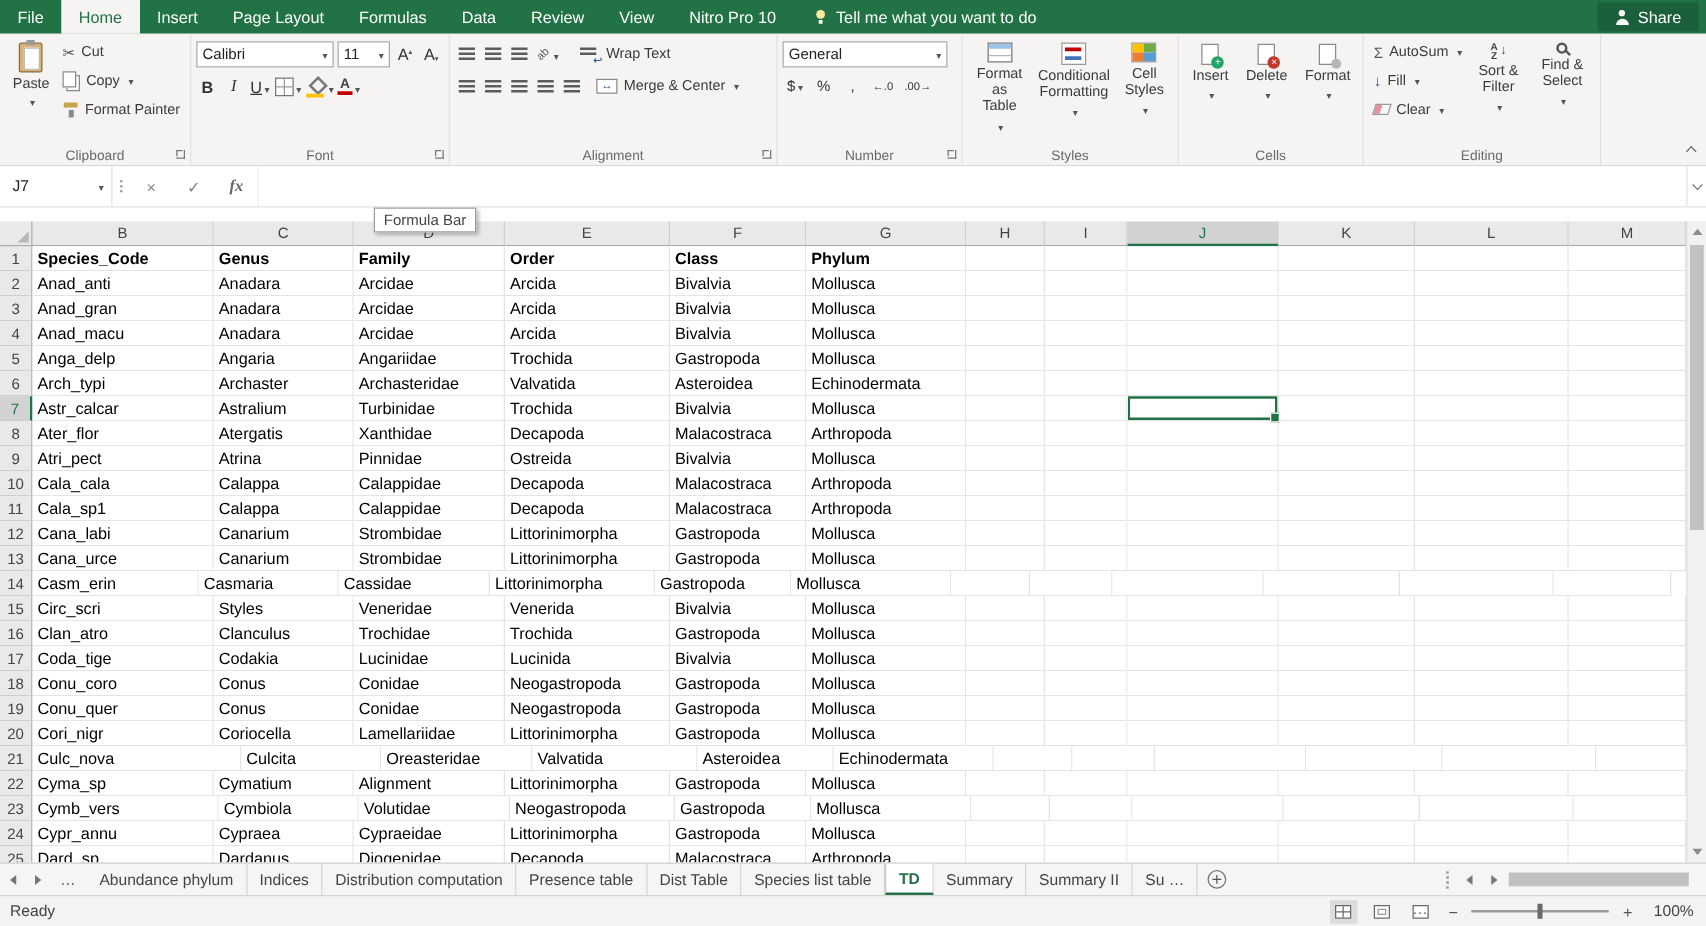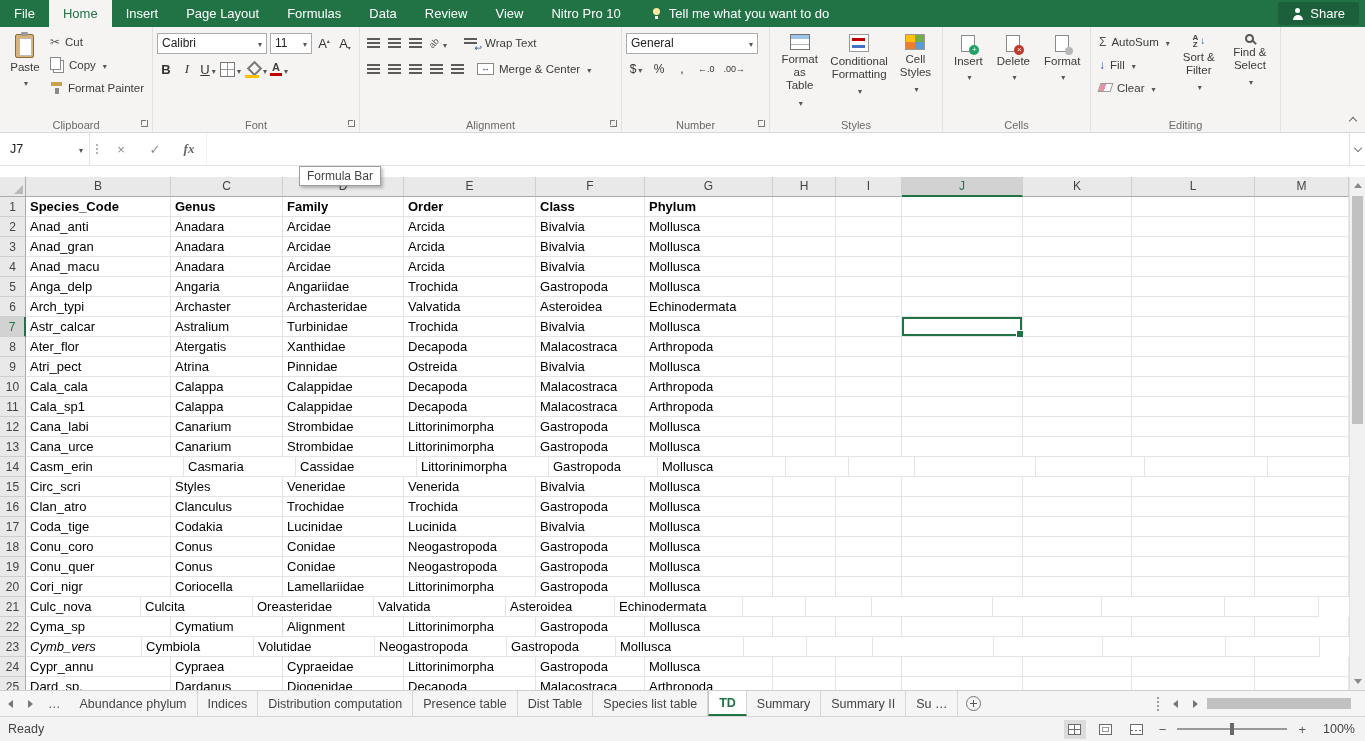--- a/index.html
+++ b/index.html
@@ -664,21 +664,21 @@
           <div class="cell" style="width: 128px;">Mollusca</div>
           <div class="cell" style="width: 63px;"></div>
           <div class="cell" style="width: 66px;"></div>
           <div class="cell" style="width: 121px;"></div>
           <div class="cell" style="width: 109px;"></div>
           <div class="cell" style="width: 123px;"></div>
           <div class="cell" style="width: 94px;"></div>
         </div>
         <div class="grow">
           <div class="rowh">14</div>
-          <div class="cell" style="width: 158px;">Casm_erin</div>
+          <div class="cell" style="width: 133px;">Casm_erin</div>
           <div class="cell" style="width: 112px;">Casmaria</div>
           <div class="cell" style="width: 121px;">Cassidae</div>
           <div class="cell" style="width: 132px;">Littorinimorpha</div>
           <div class="cell" style="width: 109px;">Gastropoda</div>
           <div class="cell" style="width: 128px;">Mollusca</div>
           <div class="cell" style="width: 63px;"></div>
           <div class="cell" style="width: 66px;"></div>
           <div class="cell" style="width: 121px;"></div>
           <div class="cell" style="width: 109px;"></div>
           <div class="cell" style="width: 123px;"></div>
@@ -769,21 +769,21 @@
           <div class="cell" style="width: 128px;">Mollusca</div>
           <div class="cell" style="width: 63px;"></div>
           <div class="cell" style="width: 66px;"></div>
           <div class="cell" style="width: 121px;"></div>
           <div class="cell" style="width: 109px;"></div>
           <div class="cell" style="width: 123px;"></div>
           <div class="cell" style="width: 94px;"></div>
         </div>
         <div class="grow">
           <div class="rowh">21</div>
-          <div class="cell" style="width: 115px;">Culc_nova</div>
+          <div class="cell" style="width: 167px;">Culc_nova</div>
           <div class="cell" style="width: 112px;">Culcita</div>
           <div class="cell" style="width: 121px;">Oreasteridae</div>
           <div class="cell" style="width: 132px;">Valvatida</div>
           <div class="cell" style="width: 109px;">Asteroidea</div>
           <div class="cell" style="width: 128px;">Echinodermata</div>
           <div class="cell" style="width: 63px;"></div>
           <div class="cell" style="width: 66px;"></div>
           <div class="cell" style="width: 121px;"></div>
           <div class="cell" style="width: 109px;"></div>
           <div class="cell" style="width: 123px;"></div>
@@ -799,21 +799,21 @@
           <div class="cell" style="width: 128px;">Mollusca</div>
           <div class="cell" style="width: 63px;"></div>
           <div class="cell" style="width: 66px;"></div>
           <div class="cell" style="width: 121px;"></div>
           <div class="cell" style="width: 109px;"></div>
           <div class="cell" style="width: 123px;"></div>
           <div class="cell" style="width: 94px;"></div>
         </div>
         <div class="grow">
           <div class="rowh">23</div>
-          <div class="cell" style="width: 116px; font-style: italic;">Cymb_vers</div>
+          <div class="cell" style="width: 149px;">Cymb_vers</div>
           <div class="cell" style="width: 112px;">Cymbiola</div>
           <div class="cell" style="width: 121px;">Volutidae</div>
           <div class="cell" style="width: 132px;">Neogastropoda</div>
           <div class="cell" style="width: 109px;">Gastropoda</div>
           <div class="cell" style="width: 128px;">Mollusca</div>
           <div class="cell" style="width: 63px;"></div>
           <div class="cell" style="width: 66px;"></div>
           <div class="cell" style="width: 121px;"></div>
           <div class="cell" style="width: 109px;"></div>
           <div class="cell" style="width: 123px;"></div>

